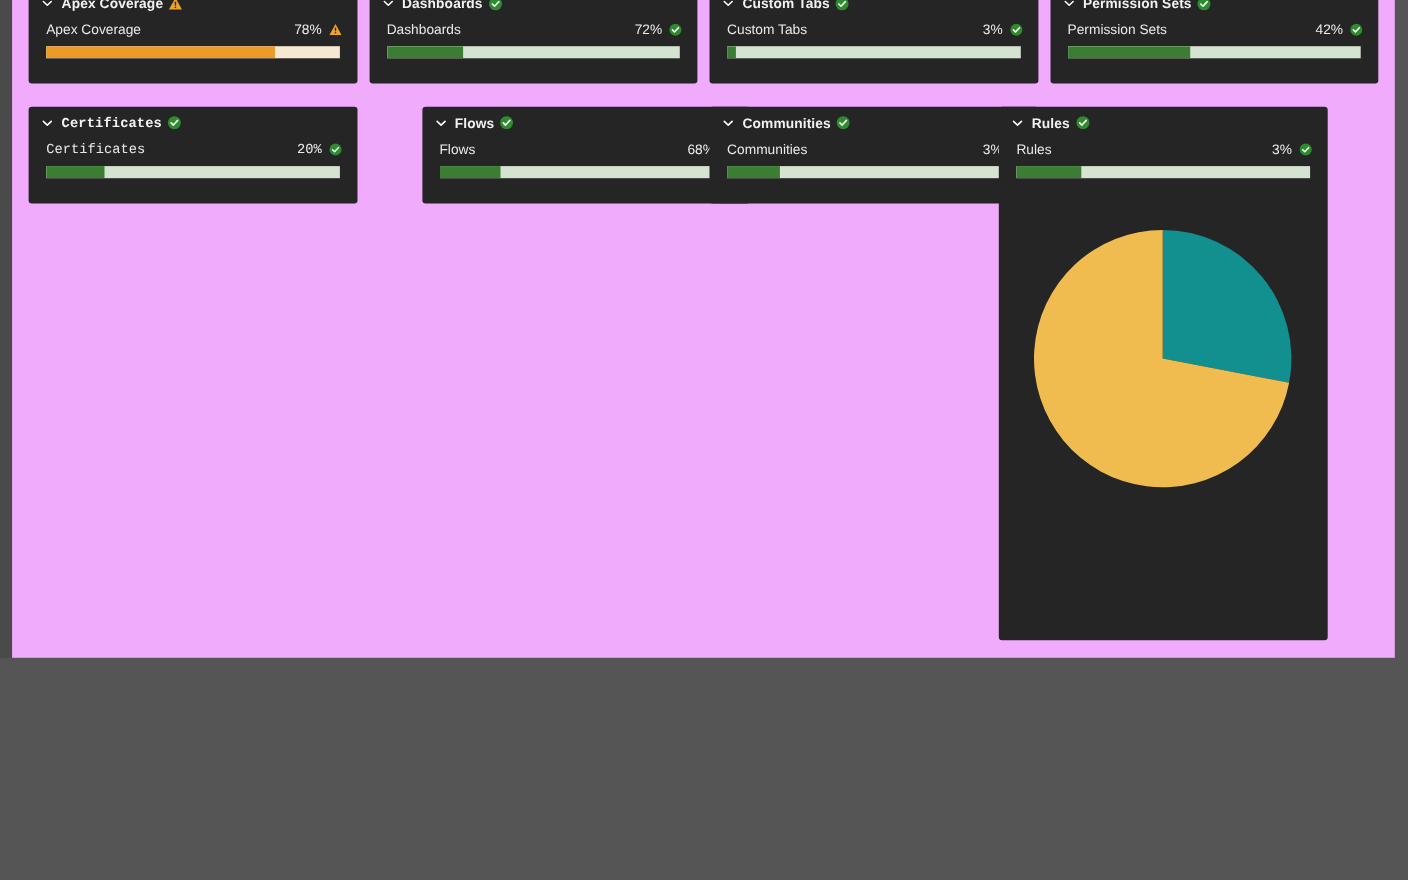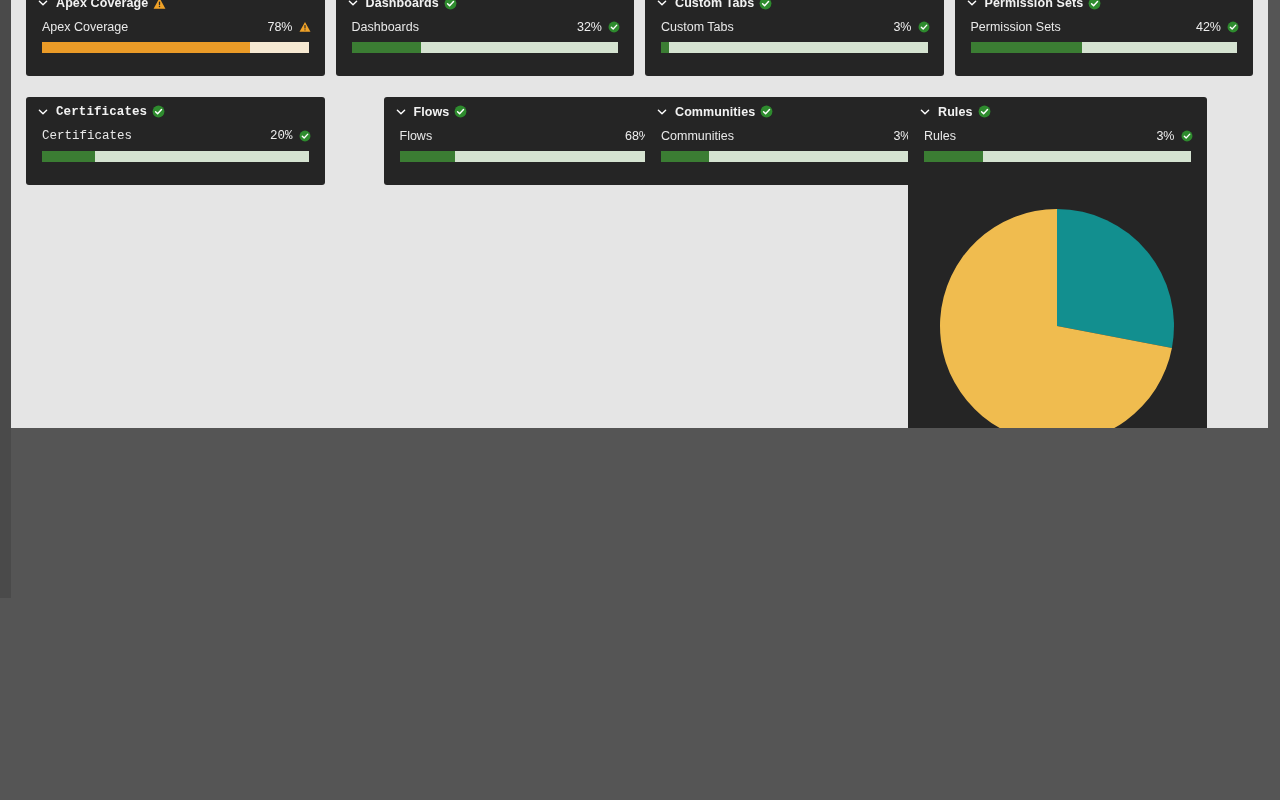--- a/index.html
+++ b/index.html
@@ -26,22 +26,22 @@
     left: 0; top: 0;
     width: 11px; height: 598px;
     background: #4a4a4a;
   }
 
   
   #dashboard-panel {
     position: absolute;
     left: 11px; top: 0;
     width: 1257px;
-    height: 428px;
-    background: #e5e5e5;
+    height: 598px;
+    background: #f0abfc;
     overflow: hidden;
   }
 
   #right-gutter {
     position: absolute;
     left: 1268px; top: 0;
     width: 12px; height: 598px;
     background: #555555;
   }
 
@@ -199,21 +199,21 @@
             </svg>
             <span class="card-title">Dashboards</span>
             <svg class="status-icon" viewBox="0 0 16 16">
               <circle cx="8" cy="8" r="7.3" fill="#2e8b2e"></circle>
               <path d="M4.4 8.2 L6.9 10.7 L11.7 5.5" fill="none" stroke="#ffffff" stroke-width="1.8" stroke-linecap="round" stroke-linejoin="round"></path>
             </svg>
           </div>
           <div class="metric-row">
             <span class="metric-label">Dashboards</span>
             <span class="metric-value-wrap">
-              <span class="metric-value">32%</span>
+              <span class="metric-value">72%</span>
               <svg class="metric-value-icon" viewBox="0 0 16 16">
                 <circle cx="8" cy="8" r="7.3" fill="#2e8b2e"></circle>
                 <path d="M4.4 8.2 L6.9 10.7 L11.7 5.5" fill="none" stroke="#ffffff" stroke-width="1.8" stroke-linecap="round" stroke-linejoin="round"></path>
               </svg>
             </span>
           </div>
           <div class="progress-track">
             <div class="progress-fill" style="width:26%"></div>
           </div>
         </div>

